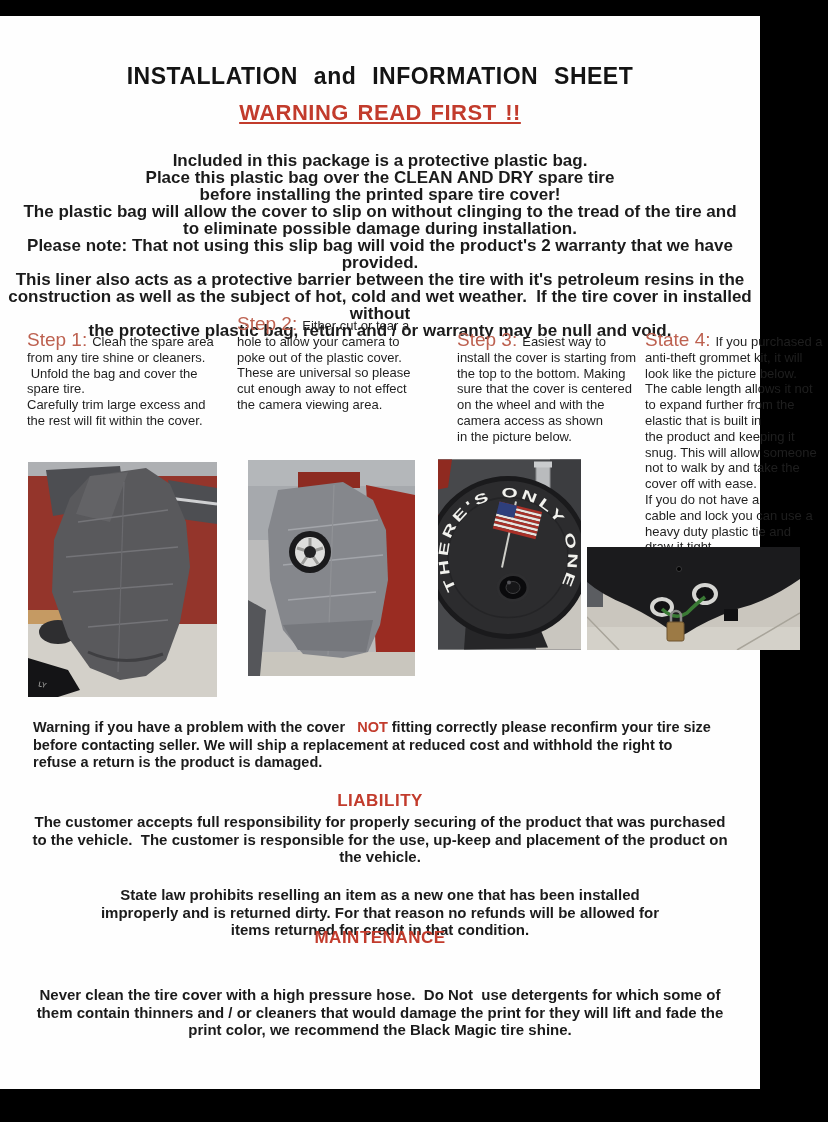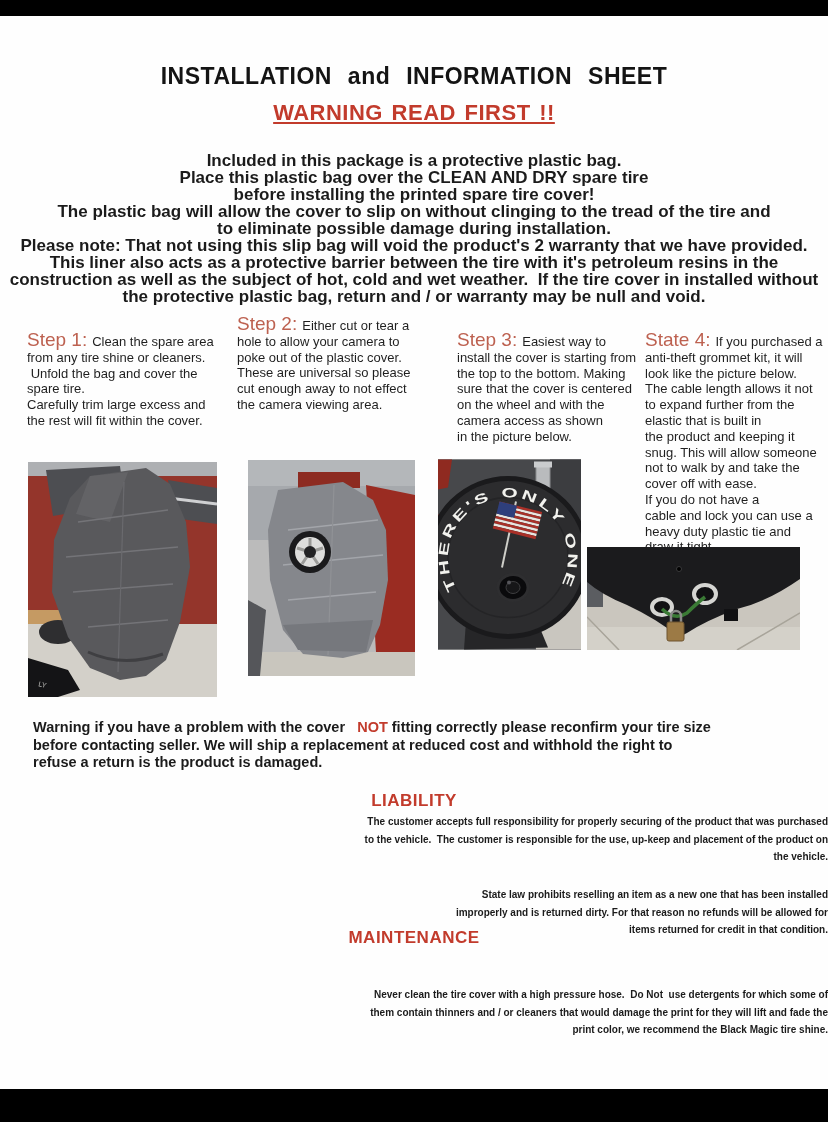--- a/index.html
+++ b/index.html
@@ -4,21 +4,21 @@
 <style>
   :root{
     --heading_red:#c23b2c;
     --step_label:#bd6150;
     --text:#1b1b1b;
   }
   *{margin:0;padding:0;box-sizing:border-box;}
   html,body{width:828px;height:1122px;background:#000;overflow:hidden;
     font-family:"Liberation Sans",sans-serif;}
   .stage{position:relative;width:828px;height:1122px;background:#000;}
-  .sheet{position:absolute;left:0;top:16px;width:828px;height:1073px;background:#fefefe;}
+  .sheet{position:absolute;left:0;top:16px;width:760px;height:1073px;background:#fefefe;}
 
   .abs{position:absolute;}
   .title{left:0;top:47px;width:100%;text-align:center;
     font-size:23px;font-weight:bold;color:#141414;letter-spacing:.5px;word-spacing:9px;}
   .warn-heading{left:0;top:84px;width:100%;text-align:center;
     font-size:22px;font-weight:bold;color:var(--heading_red);
     text-decoration:underline;letter-spacing:.5px;word-spacing:2px;}
   .intro{left:0;top:120px;width:100%;text-align:center;white-space:pre-wrap;
     font-size:17px;line-height:17px;font-weight:bold;color:var(--text);margin-top:16px;}
 
@@ -36,22 +36,22 @@
   .p2{left:248px;top:444px;width:167px;height:216px;}
   .p3{left:438px;top:443px;width:143px;height:191px;}
   .p4{left:587px;top:531px;width:213px;height:103px;}
 
   .fitwarn{left:33px;top:703px;width:780px;white-space:pre-wrap;
     font-size:14.5px;line-height:17.5px;font-weight:bold;color:var(--text);}
   .fitwarn .hl{color:var(--heading_red);margin-top:38px;}
   .sec-heading{left:0;width:100%;text-align:center;font-size:17px;font-weight:bold;
     color:var(--heading_red);letter-spacing:.5px;}
   .liab-h{top:775px;}
-  .body-para{left:0;width:100%;text-align:right;white-space:pre-wrap;
-    font-size:10px;line-height:17.5px;font-weight:bold;color:var(--text);}
+  .body-para{left:0;width:100%;text-align:center;white-space:pre-wrap;
+    font-size:15px;line-height:17.5px;font-weight:bold;color:var(--text);}
   .liab-p{top:797px;}
   .resale-p{top:870px;}
   .maint-h{top:912px;}
   .maint-p{top:970px;}
 </style>
 </head>
 <body>
 
 <div class="stage">
   <div class="sheet">

